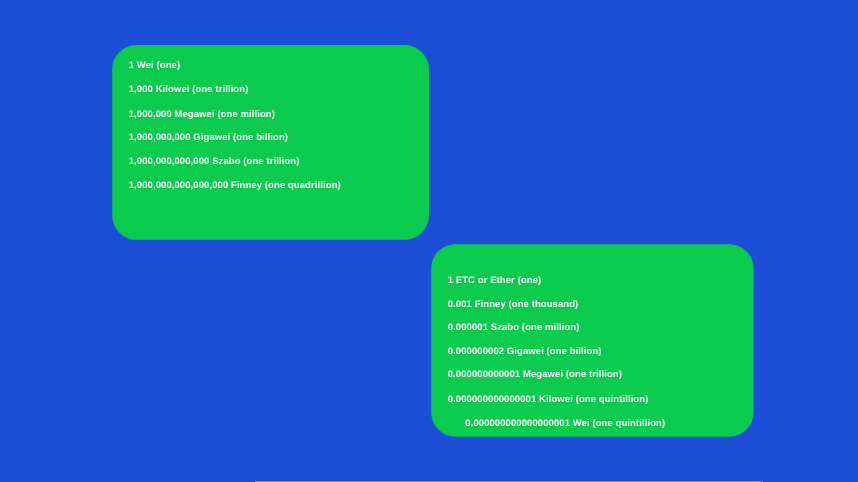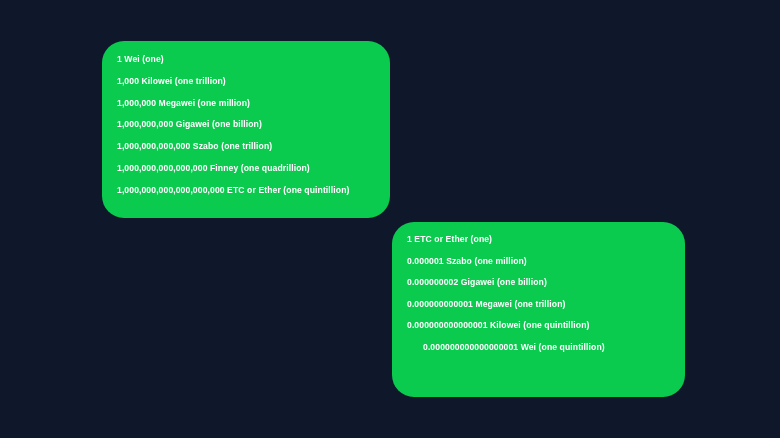--- a/index.html
+++ b/index.html
@@ -11,42 +11,42 @@
     width: 780px;
     height: 438px;
     background: #ffffff;
     font-family: "Liberation Sans", sans-serif;
     overflow: hidden;
   }
   .canvas {
     position: relative;
     width: 780px;
     height: 438px;
-    background: #0f172a;
+    background: #1d4ed8;
   }
   .card {
     position: absolute;
     background: #0bcb4f;
     border-radius: 22px;
     box-sizing: border-box;
     overflow: hidden;
   }
   .card-wei-up {
     left: 102px;
     top: 41px;
     width: 288px;
     height: 177px;
     padding: 14px 16px 14px 13px;
   }
   .card-ether-down {
     left: 392px;
     top: 222px;
     width: 293px;
     height: 175px;
-    padding: 13px 16px 13px 13px;
+    padding: 28px 16px 13px 13px;
   }
   .denom-list {
     list-style: none;
     margin: 0;
     padding: 0;
     display: flex;
     flex-direction: column;
     justify-content: flex-start;
   }
   .denom-row {
@@ -81,27 +81,27 @@
 <div class="canvas">
 
   <div class="card card-wei-up">
     <ul class="denom-list">
       <li class="denom-row">1 Wei (one)</li>
       <li class="denom-row">1,000 Kilowei (one trillion)</li>
       <li class="denom-row">1,000,000 Megawei (one million)</li>
       <li class="denom-row">1,000,000,000 Gigawei (one billion)</li>
       <li class="denom-row">1,000,000,000,000 Szabo (one trillion)</li>
       <li class="denom-row">1,000,000,000,000,000 Finney (one quadrillion)</li>
-      <li class="denom-row">1,000,000,000,000,000,000 ETC or Ether (one quintillion)</li>
     </ul>
   </div>
 
   <div class="card card-ether-down">
     <ul class="denom-list">
       <li class="denom-row">1 ETC or Ether (one)</li>
+      <li class="denom-row">0.001 Finney (one thousand)</li>
       <li class="denom-row">0.000001 Szabo (one million)</li>
       <li class="denom-row">0.000000002 Gigawei (one billion)</li>
       <li class="denom-row">0.000000000001 Megawei (one trillion)</li>
       <li class="denom-row">0.000000000000001 Kilowei (one quintillion)</li>
       <li class="denom-row">0.000000000000000001 Wei (one quintillion)</li>
     </ul>
   </div>
 
 </div>
 

